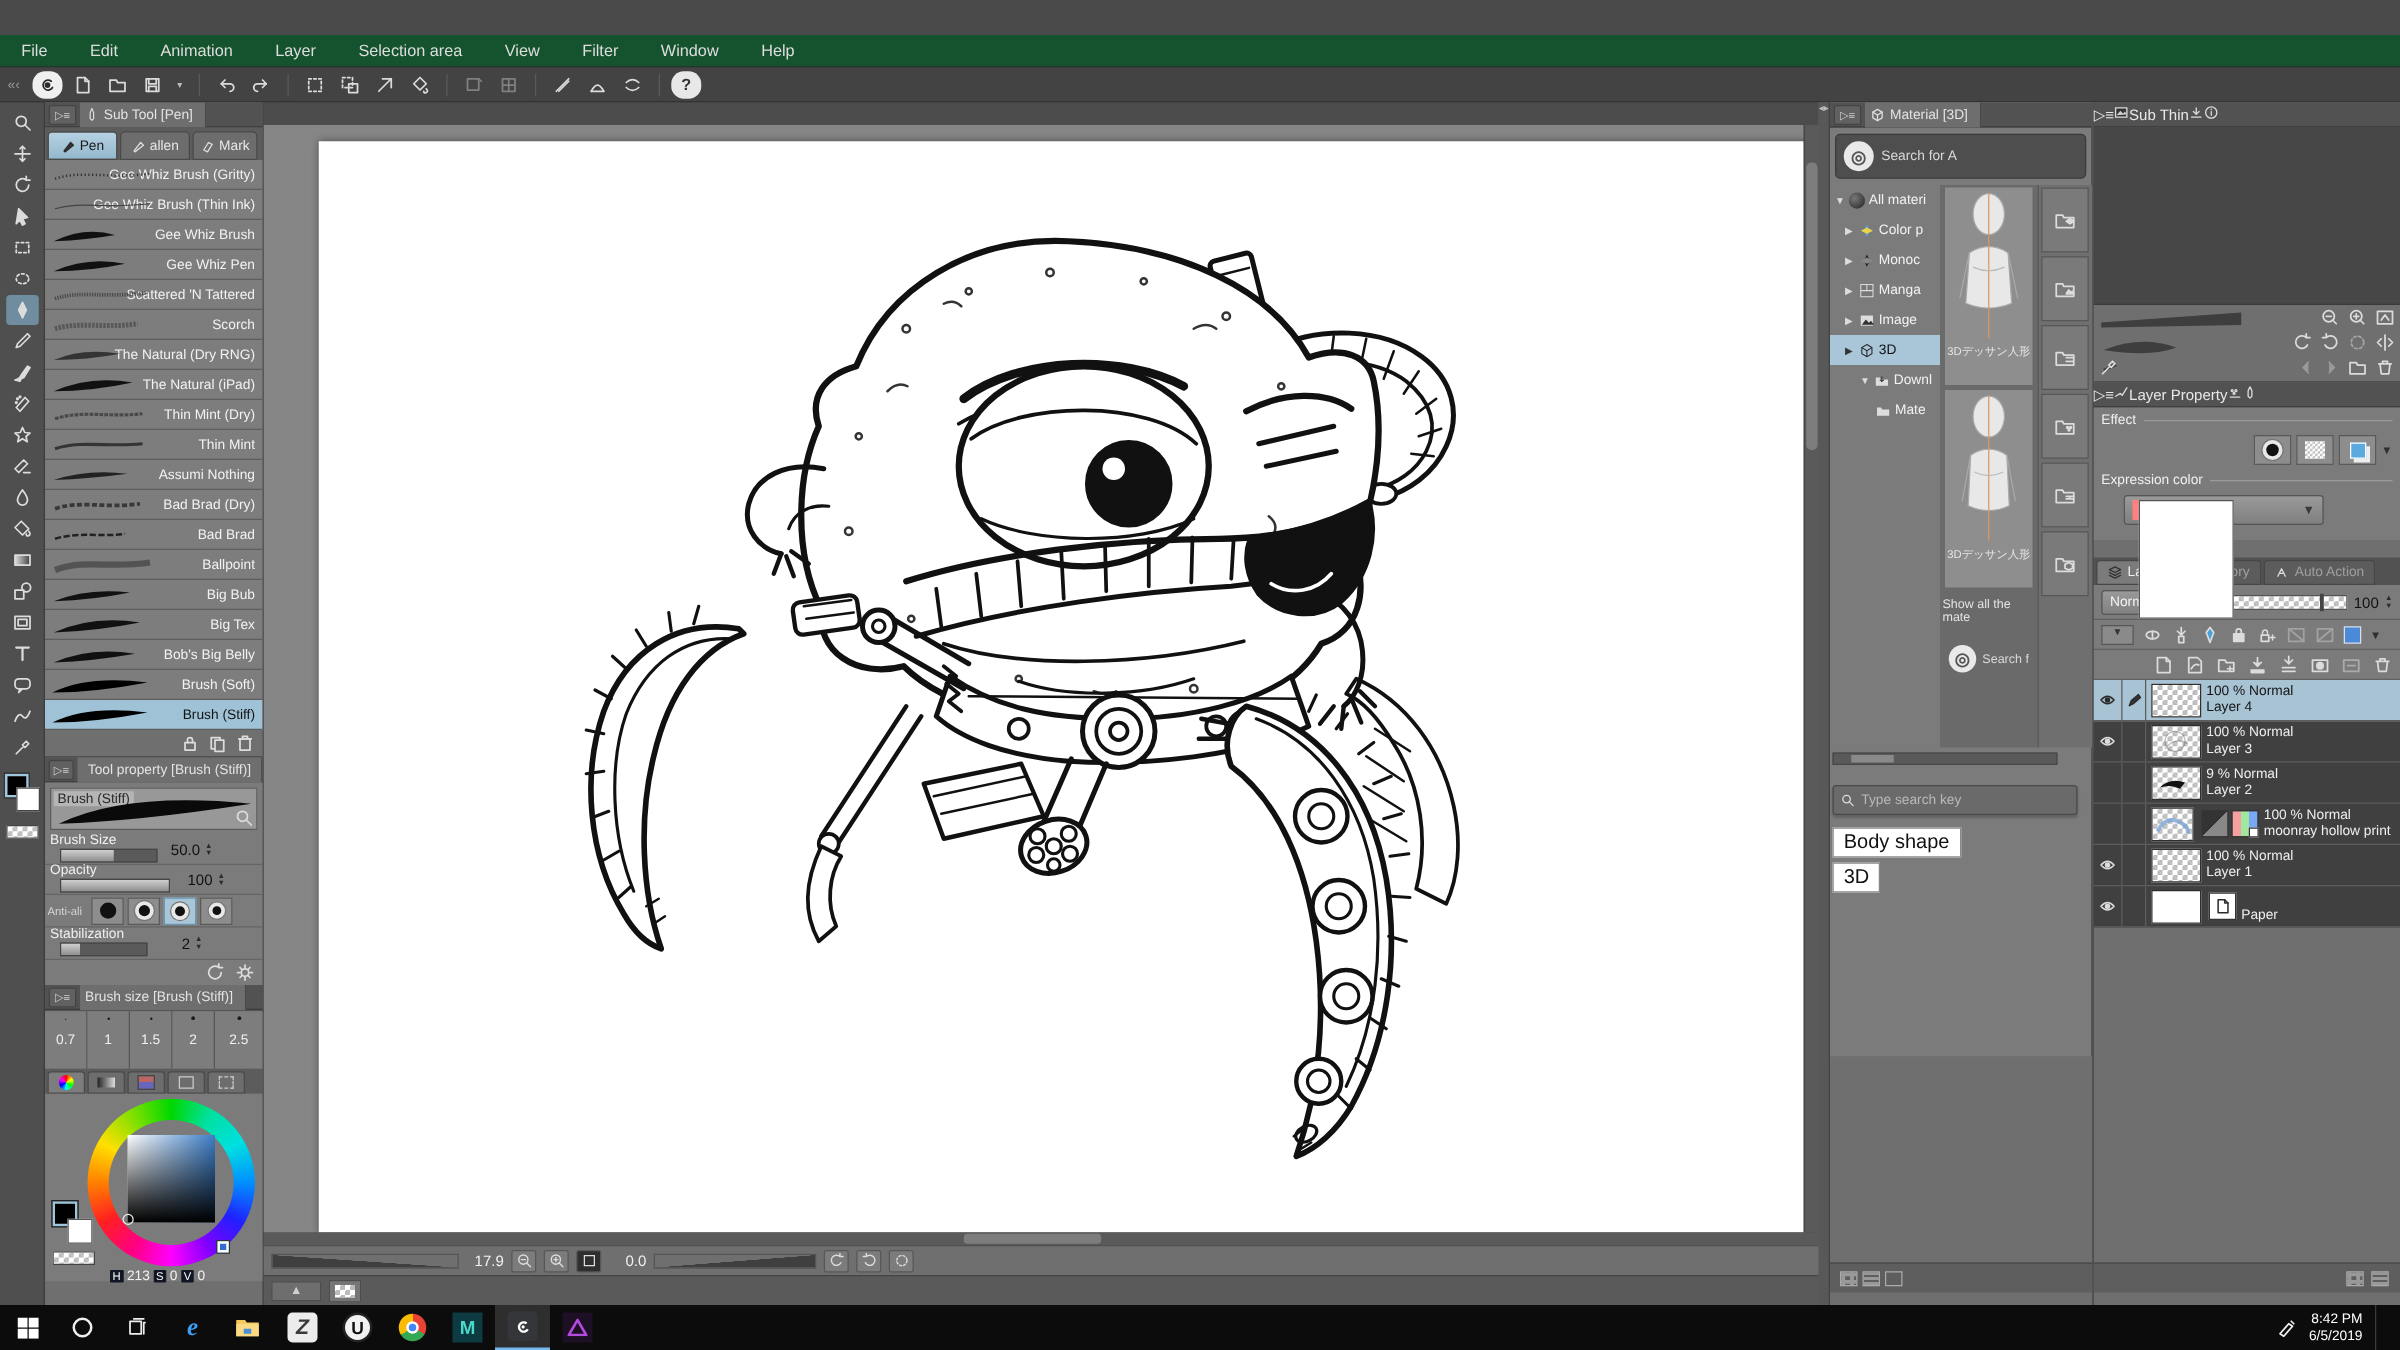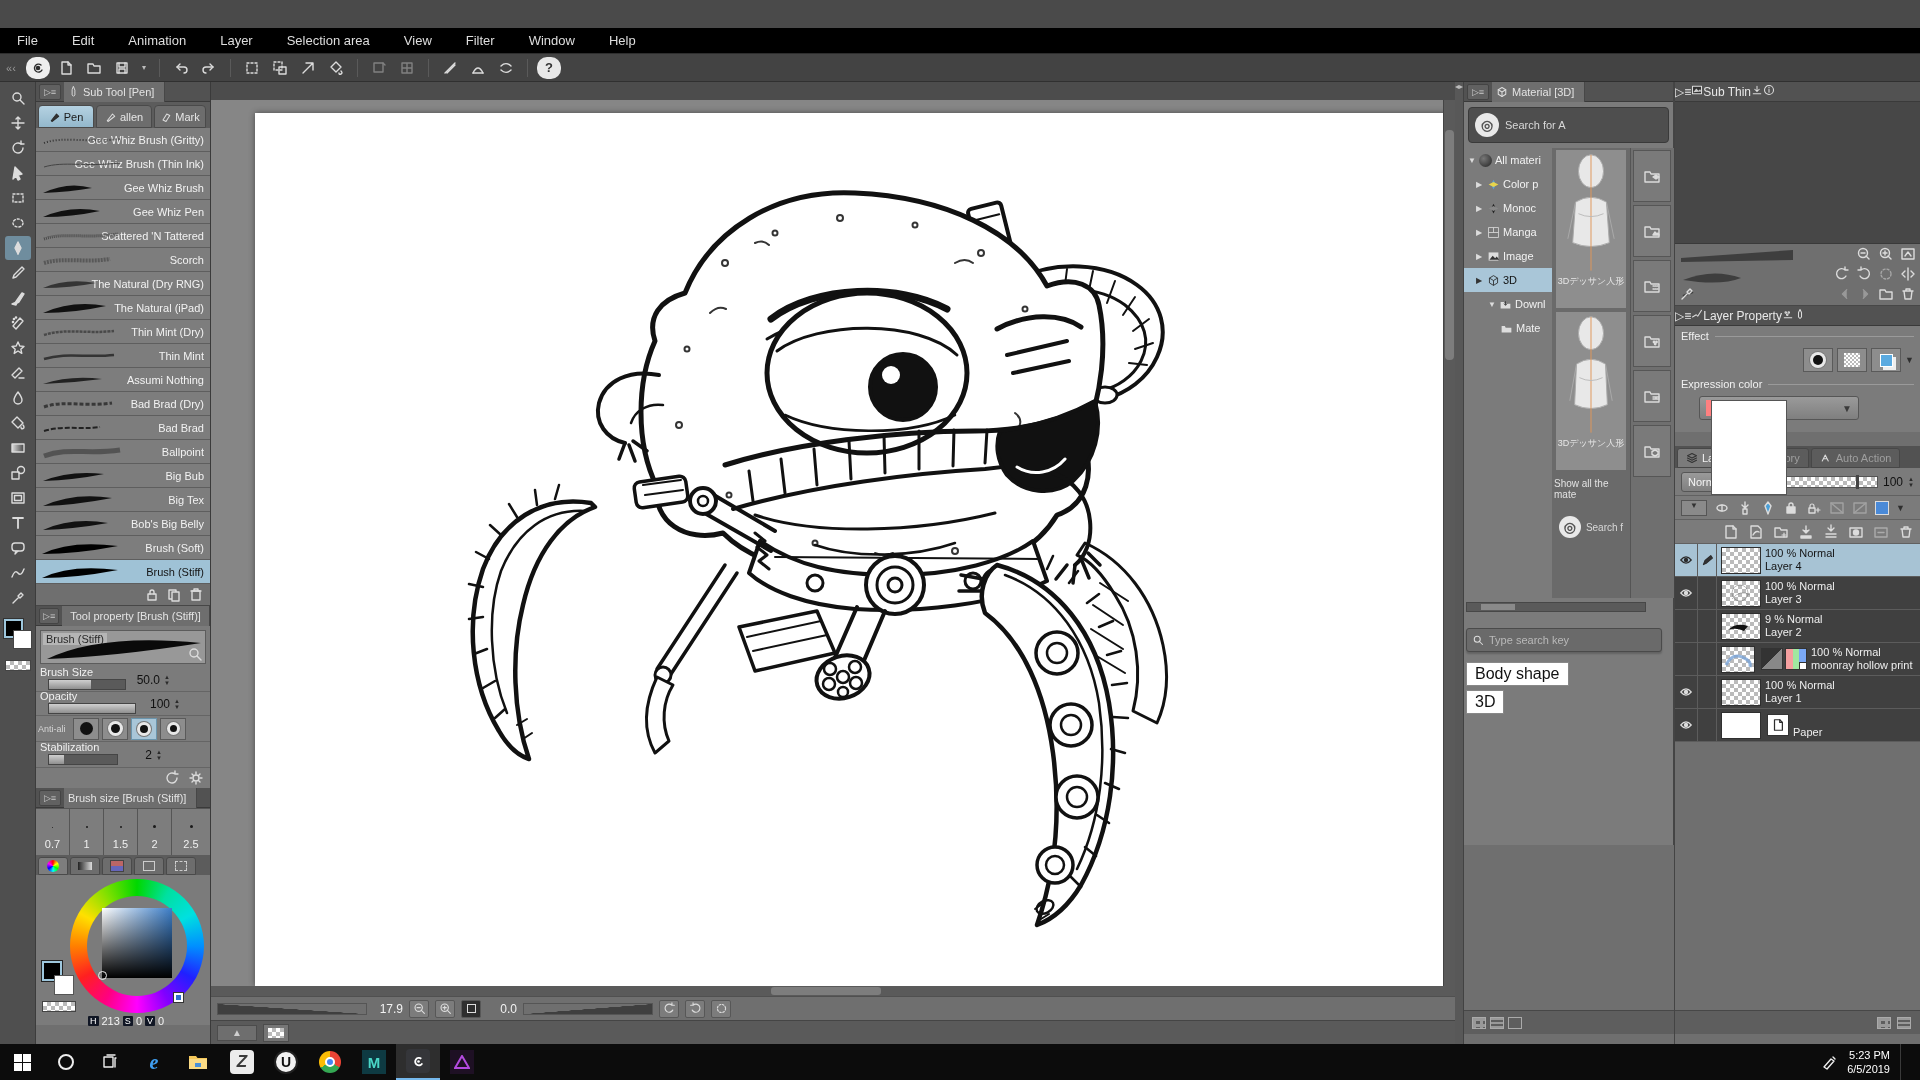--- a/index.html
+++ b/index.html
@@ -2,21 +2,21 @@
 <html><head>
 <meta charset="utf-8">
 <style>
 *{margin:0;padding:0;box-sizing:border-box}
 html,body{background:#1a1a1a}
 #app{position:relative;width:1920px;height:1080px;overflow:hidden;font-family:"Liberation Sans",sans-serif;color:#e8e8e8;font-size:12px;background:#4a4a4a}
 .abs{position:absolute}
 
 #titlebar{left:0;top:0;width:1920px;height:28px;background:#383838;display:flex;align-items:center;justify-content:center;color:#c2c2c2;font-size:13px}
 #winctl{position:absolute;right:6px;top:0;height:28px;display:flex;align-items:center;gap:14px;color:#bdbdbd;font-size:12px}
-#menubar{left:0;top:28px;width:1920px;height:26px;background:#000000;display:flex;align-items:center;border-bottom:1px solid #2e2e2e}
+#menubar{left:0;top:28px;width:1920px;height:26px;background:#14532d;display:flex;align-items:center;border-bottom:1px solid #2e2e2e}
 #menubar .mi{padding:0 17px;height:26px;line-height:26px;color:#dedede;font-size:13px;cursor:default}
 #toolbar{left:0;top:54px;width:1920px;height:28px;background:#434343;display:flex;align-items:center;gap:4px;padding-left:6px;border-bottom:1px solid #303030}
 .tbico{width:24px;height:22px;display:flex;align-items:center;justify-content:center;border-radius:3px}
 .tbsep{width:1px;height:18px;background:#5a5a5a;margin:0 5px}
 .dockarr{color:#9a9a9a;font-size:11px;letter-spacing:-2px;margin-right:8px}
 
 .phead{height:20px;background:#525252;display:flex;align-items:center;font-size:11px;color:#e3e3e3;border-bottom:1px solid #3a3a3a}
 .phead .pmenu{width:22px;height:16px;background:#616161;border:1px solid #444;margin:0 3px;border-radius:2px;color:#ccc;font-size:9px;text-align:center;line-height:14px}
 .phead .ptab{background:#6e6e6e;height:20px;display:flex;align-items:center;padding:0 10px 0 4px;border-right:1px solid #474747;gap:4px}
 .pbody{background:#7b7b7b}
@@ -50,21 +50,21 @@
 .srow .val{width:30px;text-align:right;color:#101010;font-size:12px}
 .stp{display:flex;flex-direction:column;font-size:6px;color:#2a2a2a;line-height:6px}
 .slab{position:absolute;margin-top:-16px;font-size:11px;color:#f0f0f0}
 .aarow{display:flex;align-items:center;gap:3px;height:26px;padding:0 2px;border-bottom:1px solid #656565}
 .aab{width:26px;height:22px;background:#8d8d8d;border:1px solid #5a5a5a;display:flex;align-items:center;justify-content:center}
 .aab.on{background:#a9c6d8;border-color:#6b95ad}
 .dot{border-radius:50%;background:#111}
 .ring{border-radius:50%;background:#111;box-shadow:0 0 0 3px #e8e8e8,0 0 0 4px #777}
 
 #bsgrid{display:flex;border-top:1px solid #555}
-.bscell{flex:0 0 34px;height:46px;border-right:1px solid #555;display:flex;flex-direction:column;align-items:center;justify-content:flex-end;padding-bottom:5px;color:#f0f0f0;font-size:11px;background:#7d7d7d}
+.bscell{flex:0 0 34px;height:46px;border-right:1px solid #555;display:flex;flex-direction:column;align-items:center;justify-content:flex-end;padding-bottom:17px;color:#f0f0f0;font-size:11px;background:#7d7d7d}
 .bscell i{border-radius:50%;background:#1a1a1a;margin-bottom:10px}
 
 #colortabs{display:flex;gap:2px;background:#5c5c5c;padding:2px 2px 0 2px;height:20px}
 .ctab{width:30px;height:18px;background:#6d6d6d;border:1px solid #4a4a4a;border-radius:3px 3px 0 0;display:flex;align-items:center;justify-content:center}
 #wheelwrap{position:relative;height:150px;background:#7b7b7b}
 #ring{position:absolute;left:34px;top:4px;width:134px;height:134px;border-radius:50%;background:conic-gradient(from 0deg,#00d800,#00e0a0,#00e0e0,#0090ff,#2020ff,#8000ff,#ff00ff,#ff0080,#ff2020,#ff8000,#ffe000,#80e000,#00d800)}
 #ringin{position:absolute;left:51px;top:21px;width:100px;height:100px;border-radius:50%;background:#7b7b7b}
 #svsq{position:absolute;left:66px;top:33px;width:70px;height:70px;background:linear-gradient(to top,#000,rgba(0,0,0,0)),linear-gradient(to right,#fff,#3c7ec8)}
 #svmark{position:absolute;left:62px;top:96px;width:9px;height:9px;border:1.5px solid #eee;border-radius:50%}
 #hmark{position:absolute;left:138px;top:118px;width:9px;height:9px;border:2px solid #fff;background:#2e6fd0;box-shadow:0 0 0 1px #333}
@@ -1416,20 +1416,20 @@
           <svg width="16" height="14" viewBox="0 0 16 14">
             <path d="M8 1l7 12H1z" fill="none" stroke="#b44ae0" stroke-width="2"></path>
           </svg>
         </span>
       </span>
   <div id="tray">
     <svg class="ti" viewBox="0 0 16 16" style="stroke:#eee">
           <path d="M3 13l7-8 3 2-7 8zM12 3l2 2"></path>
         </svg>
     <div id="clock">
-      <div>5:23 PM</div>
+      <div>8:42 PM</div>
       <div>6/5/2019</div>
     </div>
     <span id="desksliver"></span>
   </div>
 </div>
 
 </div>
 
 </body></html>

